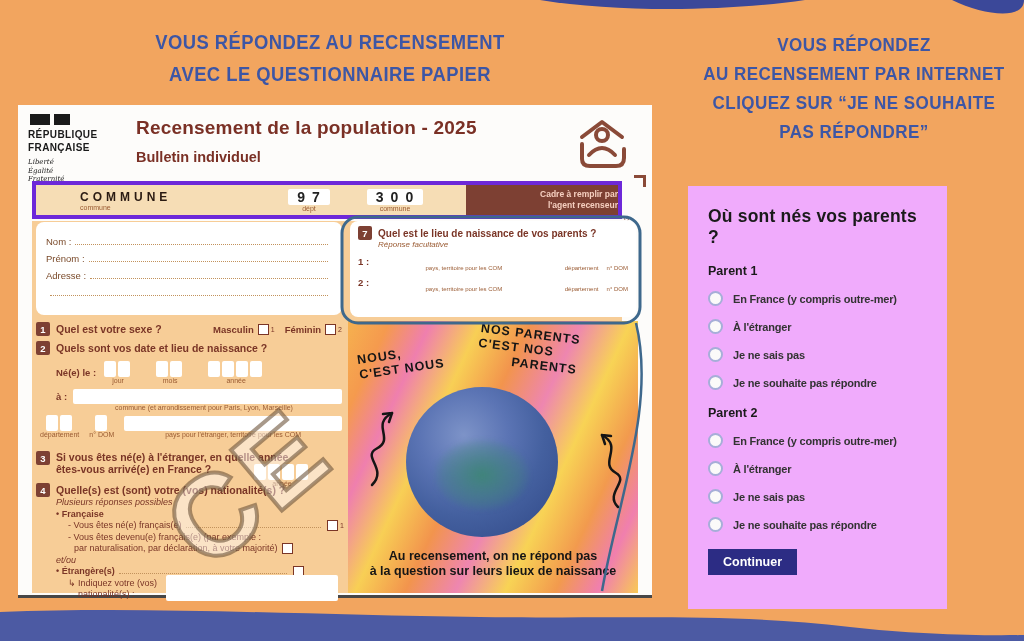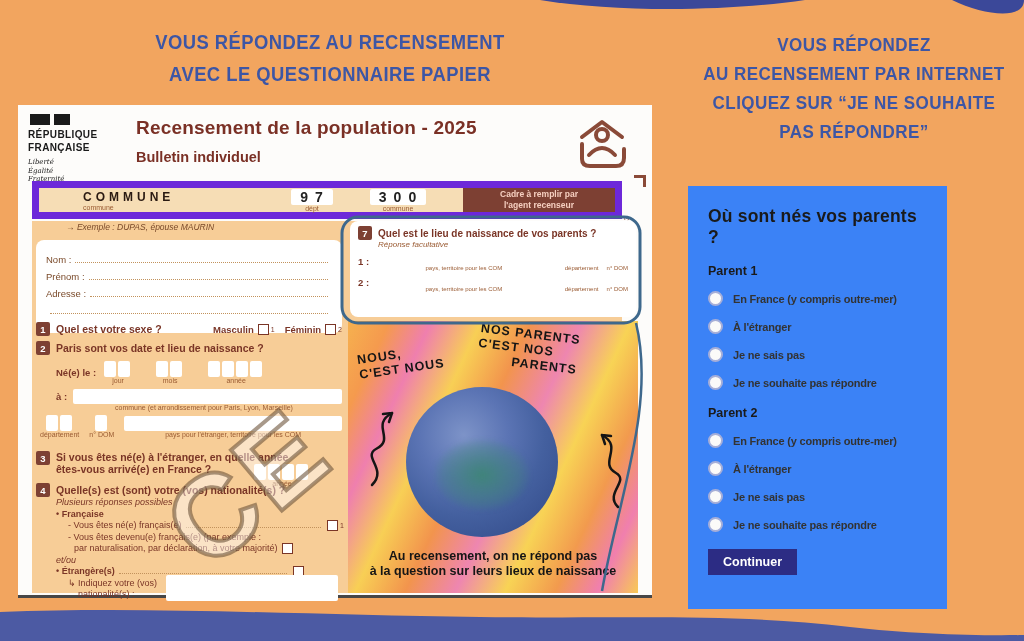--- a/index.html
+++ b/index.html
@@ -25,34 +25,34 @@
   .flag-block { width:20px; height:11px; background:#1a1a1a; }
   .flag-block.b2 { width:16px; }
   .rf-name { font-size:10px; font-weight:bold; color:#1a1a1a; line-height:13px; letter-spacing:.4px; }
   .rf-motto { font-family:"DejaVu Serif", serif; font-style:italic; font-size:7px; color:#1a1a1a; line-height:8.5px; margin-top:4px; }
   #paper-title { left:118px; top:12px; font-size:19px; font-weight:bold; color:#7a3025; letter-spacing:.2px; }
   #paper-subtitle { left:118px; top:44px; font-size:14.5px; font-weight:bold; color:#7a3025; }
   #house-icon { left:552px; top:8px; }
   #corner-mark { left:616px; top:70px; width:12px; height:12px; border-top:3px solid #8a4a38; border-right:3px solid #8a4a38; }
   #imprint { left:604px; top:110px; writing-mode:vertical-rl; transform:rotate(180deg); font-size:8px; color:#7a3526; letter-spacing:1px; }
 
-  #commune-bar { left:14px; top:76px; width:590px; height:38px; border:7px solid #6d28d9; background:#f6ddb5; display:flex; align-items:stretch; }
+  #commune-bar { left:14px; top:76px; width:590px; height:38px; border:4px solid #6d28d9; background:#f6ddb5; display:flex; align-items:stretch; }
   .commune-cell { display:flex; flex-direction:column; justify-content:center; align-items:center; }
   #commune-label-cell { width:230px; align-items:flex-start; padding-left:44px; }
   .commune-big { font-size:12px; font-weight:bold; color:#2a1a12; letter-spacing:4px; }
   .tiny-cap { font-size:7px; color:#9a5b33; }
   .digit-group { width:86px; }
   .digit-val { font-size:14px; font-weight:bold; color:#222; letter-spacing:7px; background:#fff; padding:0 3px 0 9px; border-radius:2px; }
-  #agent-box { margin-left:auto; width:152px; background:#7d4033; color:#f6cfc0; font-size:8.5px; font-weight:bold; text-align:center; display:flex; flex-direction:column; justify-content:center; line-height:11px; }
+  #agent-box { margin-left:auto; width:152px; background:#7d4033; color:#f6cfc0; font-size:8.5px; font-weight:bold; text-align:right; display:flex; flex-direction:column; justify-content:center; line-height:11px; }
 
   #orange-area { left:14px; top:116px; width:590px; height:372px; background:#f7cd97; }
 
   
   .example-line { left:34px; top:1px; font-size:8.5px; font-style:italic; color:#7a4a2a; }
-  #identity-box { left:4px; top:19px; width:306px; height:93px; background:#fff; border-radius:8px; padding:8px 12px 4px 10px; }
+  #identity-box { left:4px; top:1px; width:306px; height:93px; background:#fff; border-radius:8px; padding:8px 12px 4px 10px; }
   .id-row { display:flex; align-items:flex-end; height:17px; font-size:9.5px; color:#7a4a2a; }
   .dotline { flex:1; border-bottom:1.5px dotted #c2925c; margin:0 2px 2px 4px; height:12px; }
   .q-badge { display:inline-flex; justify-content:center; align-items:center; width:14px; height:14px; background:#7d4033; color:#fff; font-size:9.5px; font-weight:bold; border-radius:2px; margin-right:6px; flex:none; }
   .q-title { font-size:10.5px; font-weight:bold; color:#7a3526; }
   .chip { display:inline-block; width:12px; height:16px; background:#fff; border-radius:2px; margin-right:2px; }
   .chip-group { display:inline-flex; flex-direction:column; align-items:center; margin-right:10px; }
   .chip-row { display:flex; }
   .checkbox { display:inline-block; width:11px; height:11px; background:#fff; border:1.5px solid #7a3526; vertical-align:middle; margin:0 2px 0 4px; flex:none; }
   .code { font-size:7px; color:#7a3526; }
   .opt-label { font-size:9.5px; font-weight:bold; color:#7a3526; }
@@ -78,21 +78,21 @@
     background:radial-gradient(ellipse at center, rgba(62,133,119,.95) 0%, rgba(62,133,119,.35) 55%, transparent 75%); filter:blur(2px); }
   .hand-text { position:absolute; font-weight:bold; color:#151515; font-size:12.5px; letter-spacing:1px; line-height:15px; white-space:nowrap; }
   #artwork-caption { position:absolute; left:0; bottom:14px; width:100%; text-align:center; font-size:12.5px; font-weight:bold; color:#151515; line-height:15px; }
 
   #watermark { left:130px; top:200px; font-size:115px; font-weight:bold; transform:rotate(-40deg); color:rgba(255,255,255,.45);
     -webkit-text-stroke:4px rgba(110,85,60,.6); letter-spacing:6px; z-index:3; pointer-events:none; }
 
   #annotation-overlay { position:absolute; left:0; top:0; pointer-events:none; z-index:6; }
 
   
-  #web-panel { left:688px; top:186px; width:259px; height:423px; background:#3b82f6; padding:20px 18px 0 20px; z-index:1; }
+  #web-panel { left:688px; top:186px; width:259px; height:423px; background:#f0abfc; padding:20px 18px 0 20px; z-index:1; }
   #web-title { font-size:17.5px; font-weight:bold; color:#1a1a1a; letter-spacing:.2px; }
   .parent-label { font-size:12.5px; font-weight:bold; color:#1a1a1a; margin-top:16px; }
   .radio-row { display:flex; align-items:center; margin-top:13px; cursor:pointer; }
   .radio-circle { width:15px; height:15px; border:2px solid #a6aed8; border-radius:50%; background:#fbfaf9; margin-right:10px; flex:none; }
   .radio-label { font-size:11px; font-weight:bold; color:#333; letter-spacing:-.2px; white-space:nowrap; }
   #continue-btn { display:inline-block; margin-top:17px; background:#2c2c84; color:#fff; font-size:12.5px; font-weight:bold; padding:6px 15px; border:none; cursor:pointer; }
 </style>
 </head>
 <body>
 
@@ -196,21 +196,21 @@
         <span class="code">1</span>
         <span style="width:10px"></span>
         <span class="opt-label">Féminin</span>
         <span class="checkbox"></span>
         <span class="code">2</span>
       </div>
 
       <div id="q2-block" class="abs">
         <div class="qrow">
           <span class="q-badge">2</span>
-          <span class="q-title">Paris sont vos date et lieu de naissance ?</span>
+          <span class="q-title">Quels sont vos date et lieu de naissance ?</span>
         </div>
         <div class="qrow" style="margin:6px 0 0 20px">
           <span class="opt-label" style="margin-right:8px">Né(e) le :</span>
           <span class="chip-group">
               <span class="chip-row">
                 <span class="chip"></span>
                 <span class="chip"></span>
               </span>
               <span class="tiny-cap">jour</span>
             </span>

